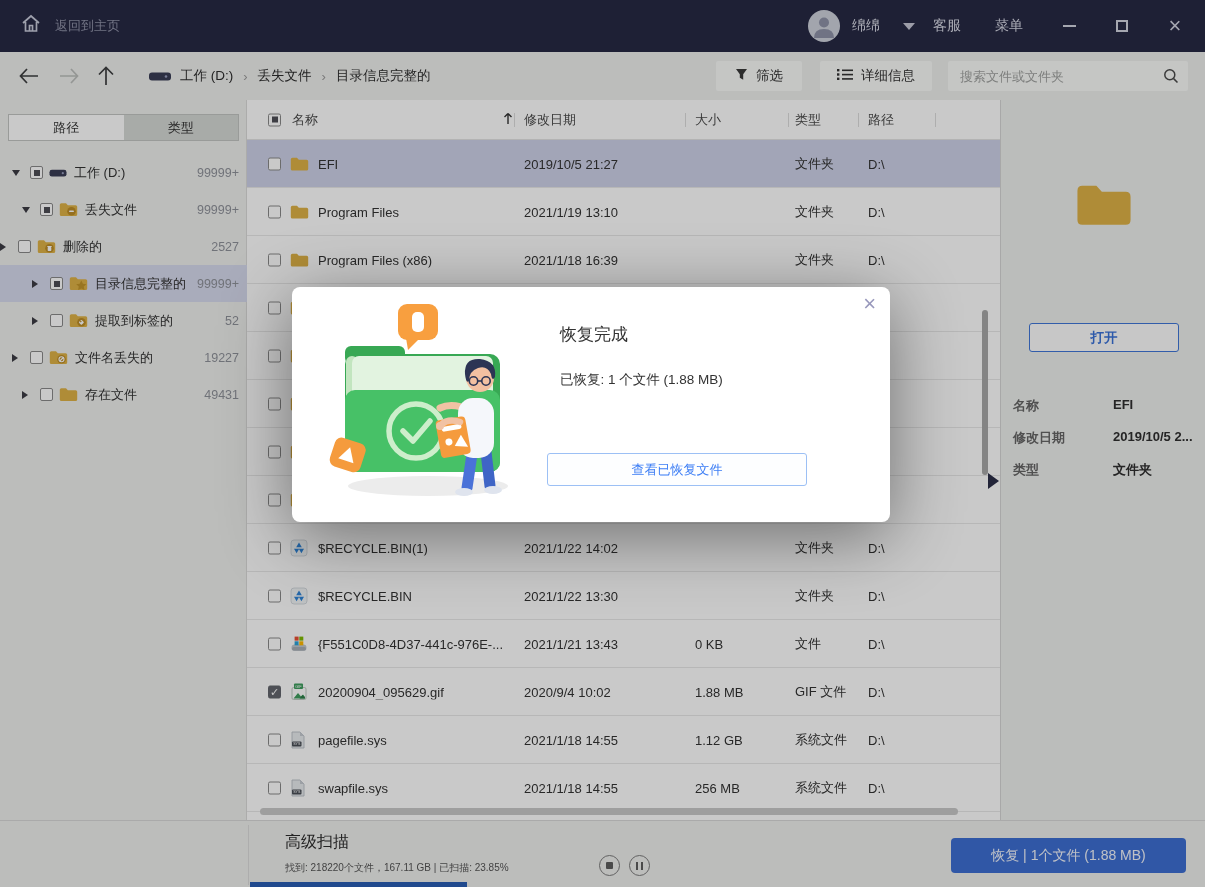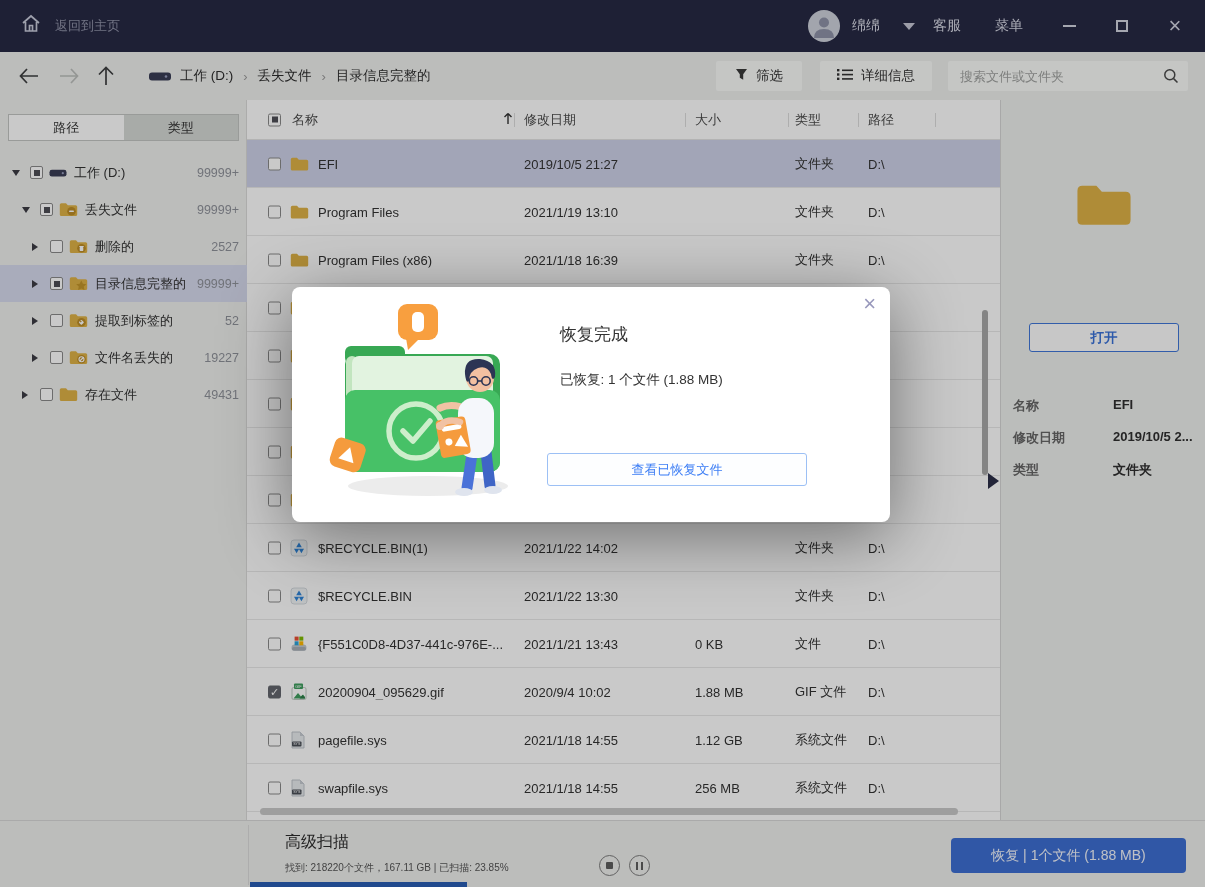--- a/index.html
+++ b/index.html
@@ -229,67 +229,67 @@
       <span class="ticon">
             <svg width="19" height="15" viewBox="0 0 19 15">
               <path d="M0.8 2.8 Q0.8 1.2 2.4 1.2 L7 1.2 L8.8 3.2 L16.6 3.2 Q18.2 3.2 18.2 4.8 L18.2 12.4 Q18.2 14 16.6 14 L2.4 14 Q0.8 14 0.8 12.4 Z" fill="#dfb246"></path>
               <circle cx="12.5" cy="9.3" r="4.3" fill="#bd8d28"></circle>
               <rect x="10.1" y="8.6" width="4.8" height="1.5" rx="0.7" fill="#fff"></rect>
             </svg>
           </span>
       <span class="tlabel">丢失文件</span>
       <span class="tcount">99999+</span>
     </div>
+        <div class="tree-row" style="">
+      <span class="arr right">
+            <i></i>
+          </span>
+      <span class="cb"></span>
+      <span class="ticon">
+            <svg width="19" height="15" viewBox="0 0 19 15">
+              <path d="M0.8 2.8 Q0.8 1.2 2.4 1.2 L7 1.2 L8.8 3.2 L16.6 3.2 Q18.2 3.2 18.2 4.8 L18.2 12.4 Q18.2 14 16.6 14 L2.4 14 Q0.8 14 0.8 12.4 Z" fill="#dfb246"></path>
+              <circle cx="12.5" cy="9.3" r="4.3" fill="#bd8d28"></circle>
+              <rect x="10.7" y="8.1" width="3.6" height="3.8" rx="0.6" fill="#fff"></rect>
+              <rect x="10.2" y="7" width="4.6" height="1" rx="0.5" fill="#fff"></rect>
+            </svg>
+          </span>
+      <span class="tlabel">删除的</span>
+      <span class="tcount">2527</span>
+    </div>
+        <div class="tree-row sel" style="padding-left:32px">
+      <span class="arr right">
+            <i></i>
+          </span>
+      <span class="cb partial"></span>
+      <span class="ticon">
+            <svg width="19" height="15" viewBox="0 0 19 15">
+              <path d="M0.8 2.8 Q0.8 1.2 2.4 1.2 L7 1.2 L8.8 3.2 L16.6 3.2 Q18.2 3.2 18.2 4.8 L18.2 12.4 Q18.2 14 16.6 14 L2.4 14 Q0.8 14 0.8 12.4 Z" fill="#dfb246"></path>
+              <path d="M12.3 4.6 L13.9 7.8 L17.4 8.2 L14.8 10.6 L15.5 14.1 L12.3 12.4 L9.1 14.1 L9.8 10.6 L7.2 8.2 L10.7 7.8 Z" fill="#c2952a"></path>
+            </svg>
+          </span>
+      <span class="tlabel">目录信息完整的</span>
+      <span class="tcount">99999+</span>
+    </div>
         <div class="tree-row" style="padding-left:32px">
       <span class="arr right">
             <i></i>
           </span>
       <span class="cb"></span>
       <span class="ticon">
             <svg width="19" height="15" viewBox="0 0 19 15">
               <path d="M0.8 2.8 Q0.8 1.2 2.4 1.2 L7 1.2 L8.8 3.2 L16.6 3.2 Q18.2 3.2 18.2 4.8 L18.2 12.4 Q18.2 14 16.6 14 L2.4 14 Q0.8 14 0.8 12.4 Z" fill="#dfb246"></path>
               <circle cx="12.5" cy="9.3" r="4.3" fill="#bd8d28"></circle>
-              <rect x="10.7" y="8.1" width="3.6" height="3.8" rx="0.6" fill="#fff"></rect>
-              <rect x="10.2" y="7" width="4.6" height="1" rx="0.5" fill="#fff"></rect>
-            </svg>
-          </span>
-      <span class="tlabel">删除的</span>
-      <span class="tcount">2527</span>
-    </div>
-        <div class="tree-row sel" style="padding-left:32px">
-      <span class="arr right">
-            <i></i>
-          </span>
-      <span class="cb partial"></span>
-      <span class="ticon">
-            <svg width="19" height="15" viewBox="0 0 19 15">
-              <path d="M0.8 2.8 Q0.8 1.2 2.4 1.2 L7 1.2 L8.8 3.2 L16.6 3.2 Q18.2 3.2 18.2 4.8 L18.2 12.4 Q18.2 14 16.6 14 L2.4 14 Q0.8 14 0.8 12.4 Z" fill="#dfb246"></path>
-              <path d="M12.3 4.6 L13.9 7.8 L17.4 8.2 L14.8 10.6 L15.5 14.1 L12.3 12.4 L9.1 14.1 L9.8 10.6 L7.2 8.2 L10.7 7.8 Z" fill="#c2952a"></path>
-            </svg>
-          </span>
-      <span class="tlabel">目录信息完整的</span>
-      <span class="tcount">99999+</span>
-    </div>
-        <div class="tree-row" style="padding-left:32px">
-      <span class="arr right">
-            <i></i>
-          </span>
-      <span class="cb"></span>
-      <span class="ticon">
-            <svg width="19" height="15" viewBox="0 0 19 15">
-              <path d="M0.8 2.8 Q0.8 1.2 2.4 1.2 L7 1.2 L8.8 3.2 L16.6 3.2 Q18.2 3.2 18.2 4.8 L18.2 12.4 Q18.2 14 16.6 14 L2.4 14 Q0.8 14 0.8 12.4 Z" fill="#dfb246"></path>
-              <circle cx="12.5" cy="9.3" r="4.3" fill="#bd8d28"></circle>
               <rect x="10.5" y="7.5" width="3.8" height="3.8" rx="0.8" fill="#fff" transform="rotate(45 12.4 9.4)"></rect>
               <circle cx="11.8" cy="8.6" r="0.8" fill="#bd8d28"></circle>
             </svg>
           </span>
       <span class="tlabel">提取到标签的</span>
       <span class="tcount">52</span>
     </div>
-        <div class="tree-row" style="padding-left:32px">
+        <div class="tree-row" style="padding-left:12px">
       <span class="arr right">
             <i></i>
           </span>
       <span class="cb"></span>
       <span class="ticon">
             <svg width="19" height="15" viewBox="0 0 19 15">
               <path d="M0.8 2.8 Q0.8 1.2 2.4 1.2 L7 1.2 L8.8 3.2 L16.6 3.2 Q18.2 3.2 18.2 4.8 L18.2 12.4 Q18.2 14 16.6 14 L2.4 14 Q0.8 14 0.8 12.4 Z" fill="#dfb246"></path>
               <circle cx="12.5" cy="9.3" r="4.3" fill="#bd8d28"></circle>
               <circle cx="12.5" cy="9.3" r="2.5" fill="none" stroke="#fff" stroke-width="1.1"></circle>
               <line x1="10.7" y1="11.1" x2="14.3" y2="7.5" stroke="#fff" stroke-width="1.1"></line>

